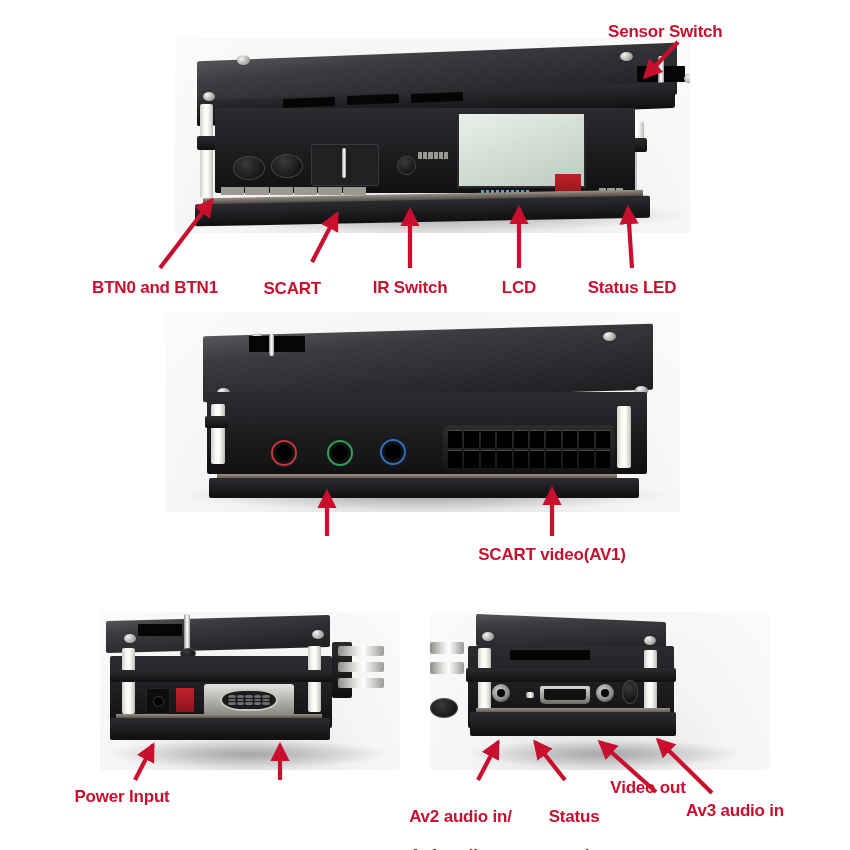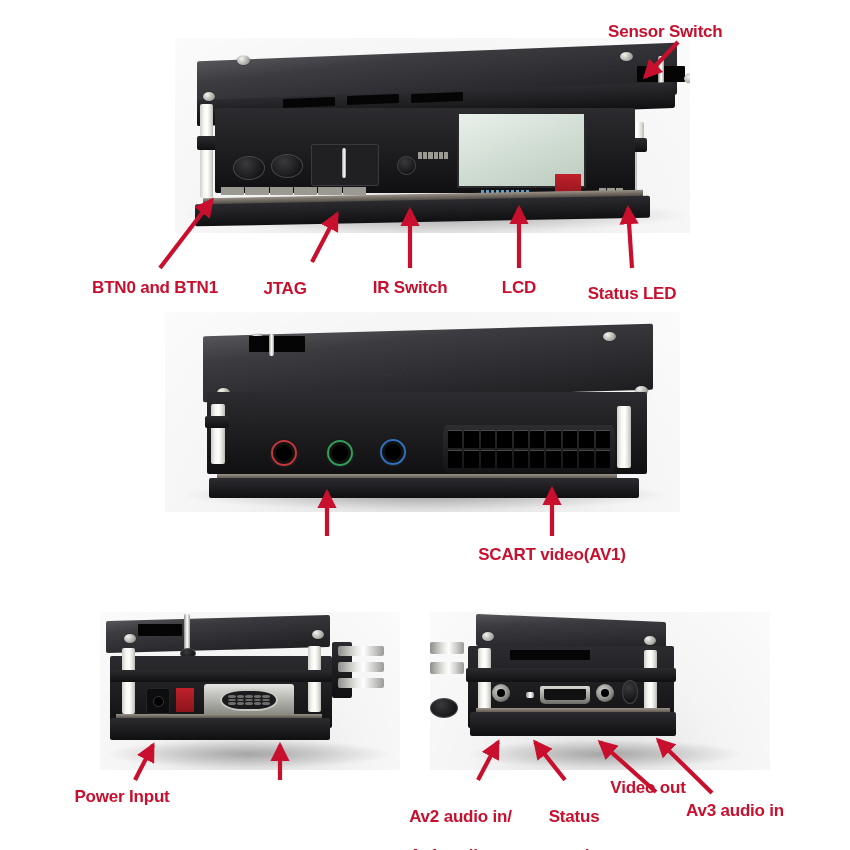--- a/index.html
+++ b/index.html
@@ -320,29 +320,29 @@
         <span></span>
     </div>
     <div class="plate dark" style="left:20px; top:162px; width:455px; height:22px; transform:skewY(-1.1deg);"></div>
   </div>
 
   <div class="anno" style="left:608px; top:22px;">Sensor Switch</div>
 
   <div class="anno center" style="left:155px; top:278px;">BTN0 and BTN1</div>
 
   <div class="anno center" style="left:296px; top:259px;">
-    <span>JTAG</span><br>
+    <span>SCART</span><br>
     <span>Connector</span>
   </div>
 
   <div class="anno center" style="left:410px; top:278px;">IR Switch</div>
 
   <div class="anno center" style="left:519px; top:278px;">LCD</div>
 
-  <div class="anno center" style="left:632px; top:284px;">Status LED</div>
+  <div class="anno center" style="left:632px; top:278px;">Status LED</div>
 
   <div class="photo" style="left:165px; top:312px; width:515px; height:200px;">
     <div class="bg"></div>
     <div class="shadow" style="left:20px; top:168px; width:480px; height:30px;"></div>
 
     <div class="plate top" style="left:38px; top:18px; width:450px; height:66px; transform:skewY(-1.6deg);"></div>
     <div class="etch" style="left:200px; top:60px; transform:skewY(-1.6deg);">· ·  · · · ·   · · ·</div>
     <div class="screw" style="left:86px; top:22px; width:13px; height:9px;"></div>
     <div class="screw" style="left:438px; top:20px; width:13px; height:9px;"></div>
     <div class="screw" style="left:52px; top:76px; width:13px; height:9px;"></div>

